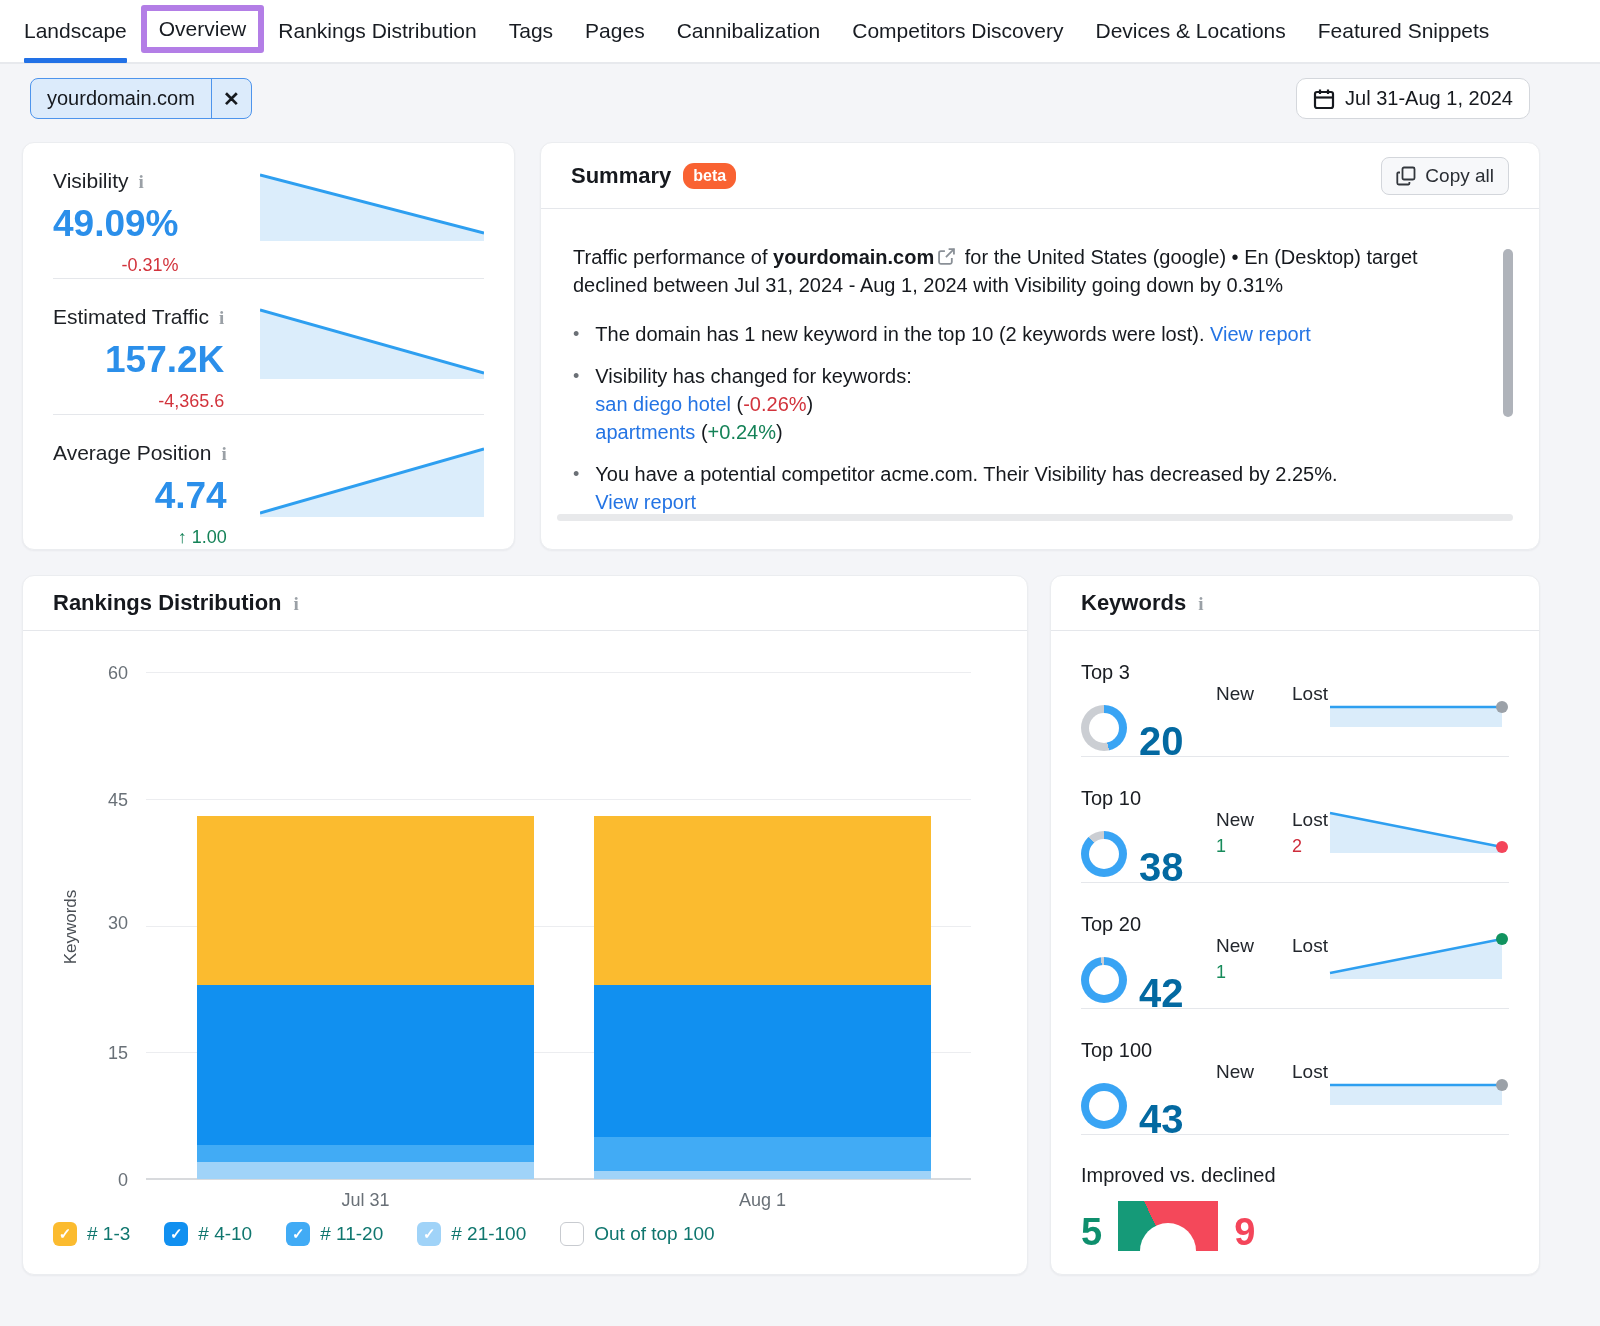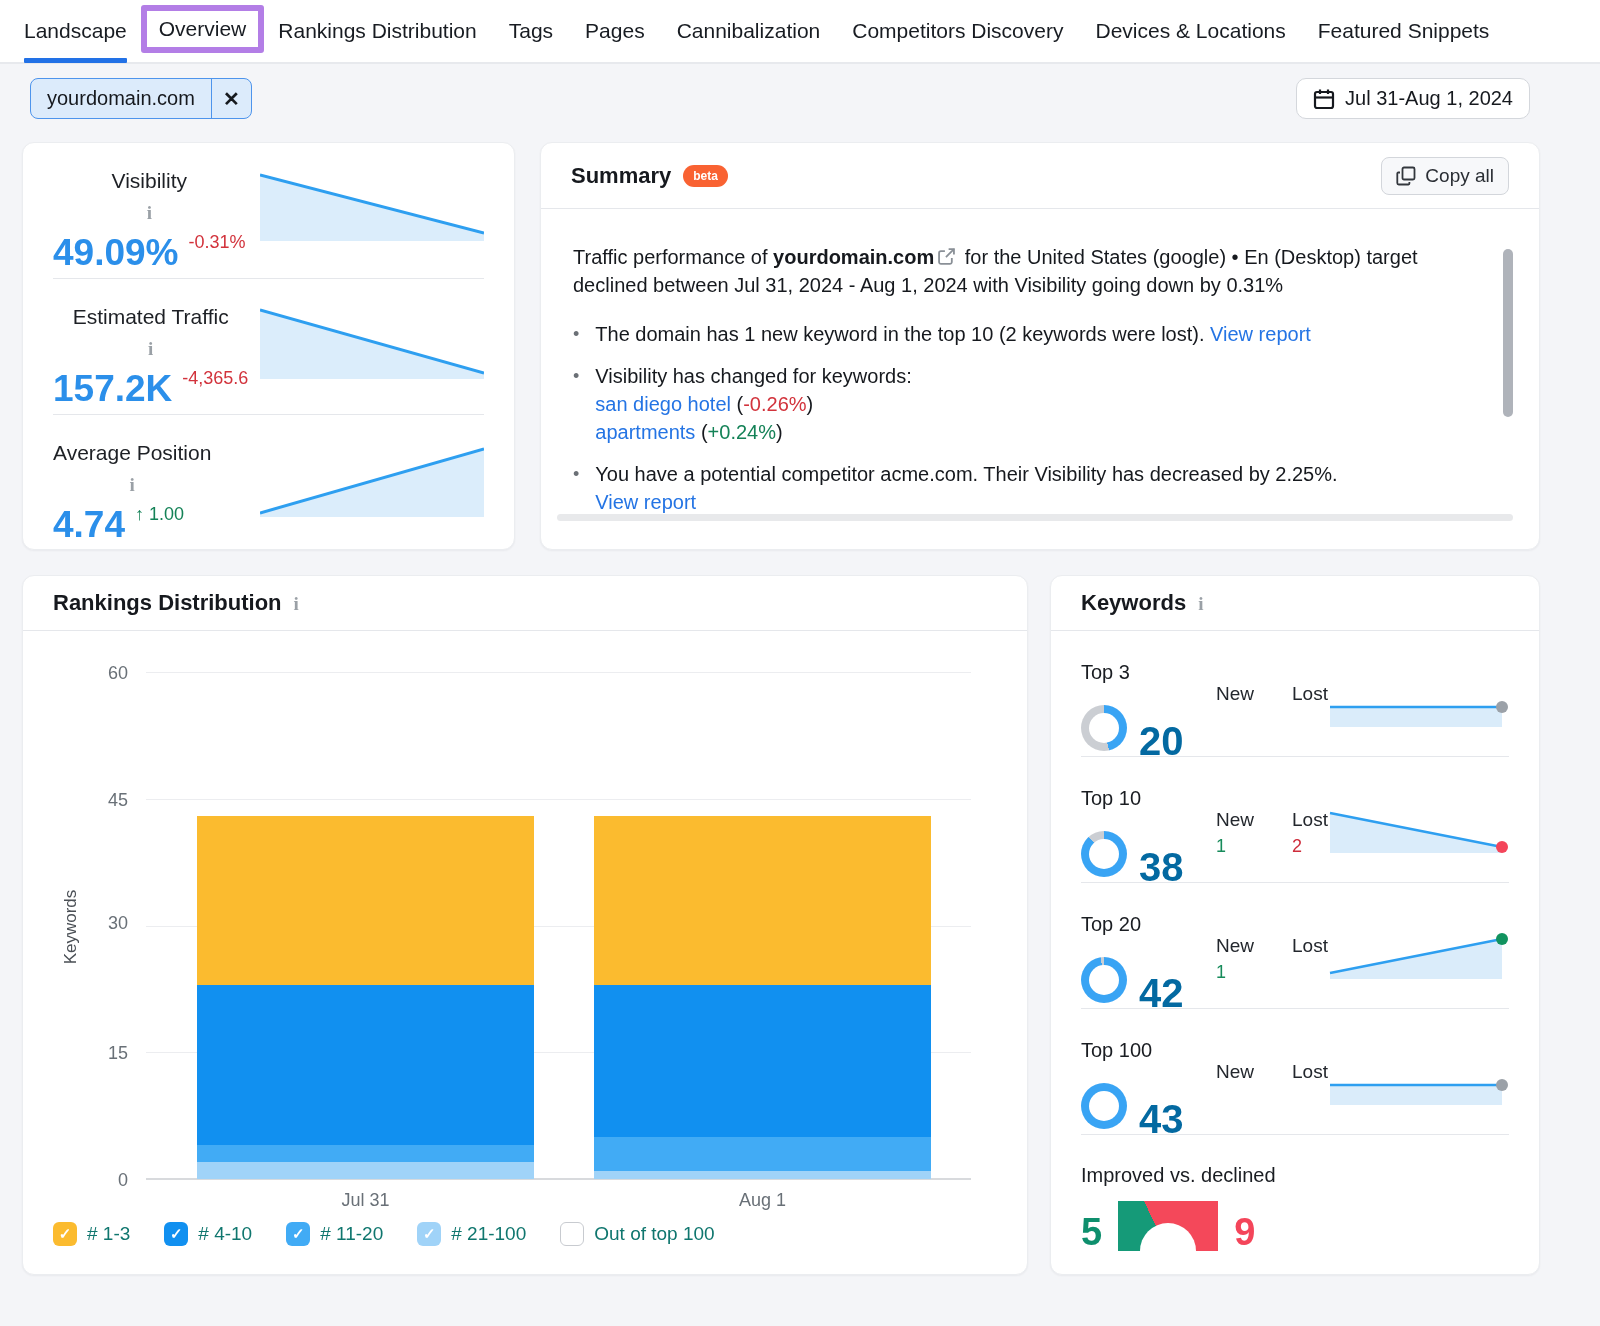--- a/index.html
+++ b/index.html
@@ -32,32 +32,32 @@
   
   .card { position:absolute; background:#FFFFFF; border:1px solid #EBEDF0; border-radius:12px;
           box-shadow:0 1px 2px rgba(20,20,40,.05); }
   #metrics-card { left:22px; top:142px; width:493px; height:408px; }
   #summary-card { left:540px; top:142px; width:1000px; height:408px; }
   #rd-card      { left:22px; top:575px; width:1006px; height:700px; }
   #kw-card      { left:1050px; top:575px; width:490px; height:700px; }
   
   .metric-row { height:135px; padding:26px 30px 0 30px; display:flex; justify-content:space-between; }
   .metric-divider { height:1px; background:#E5E7EB; margin:0 30px; }
-  .m-label { font-size:21px; color:#1D2025; margin-bottom:10px; display:flex; align-items:center; gap:10px;flex-direction:column; }
-  .m-valueline { display:flex; align-items:flex-start; gap:10px; }
+  .m-label { font-size:21px; color:#1D2025; margin-bottom:10px; display:flex; align-items:center; gap:10px; }
+  .m-valueline { display:flex; align-items:flex-end; gap:10px;flex-direction:column; }
   .m-value { font-size:37px; font-weight:700; color:#2B8FEA; }
   .m-delta { font-size:18px; }
   .m-delta.red { color:#D2333C; } .m-delta.green { color:#148257; }
   .m-spark { margin-top:2px; }
   .info-i { font-family:"Liberation Serif", serif; font-size:19px; font-weight:700;
             color:#9AA0A6; cursor:pointer; line-height:1; }
   
   .sum-header { height:66px; border-bottom:1px solid #E5E7EB; display:flex; align-items:center; padding:0 30px; }
   .card-title { font-size:22px; font-weight:700; color:#16191E; }
-  .beta { margin-left:12px; background:#F96232; color:#fff; font-size:12px; font-weight:700;
+  .beta { margin-left:12px; background:#F96232; color:#fff; font-size:16px; font-weight:700;
           padding:4px 10px; border-radius:11px; }
   .copybtn { margin-left:auto; height:38px; display:flex; align-items:center; gap:9px;
           border:1px solid #D3D6DB; border-radius:8px; background:#F7F8FA; padding:0 14px;
           font-size:19px; color:#2A2E34; cursor:pointer; }
   .sum-body { position:relative; padding:34px 58px 0 32px; font-size:20px; line-height:1.42; color:#16191E; }
   .sum-body .bold { font-weight:700; }
   .sum-body .link, .bullet .link { color:#2474E4; cursor:pointer; }
   .sum-body .red,  .bullet .red  { color:#D2333C; }
   .sum-body .green,.bullet .green{ color:#148257;margin-top:20px; }
   .ext-ic { display:inline-block; margin:0 4px; transform:translateY(1px); }

